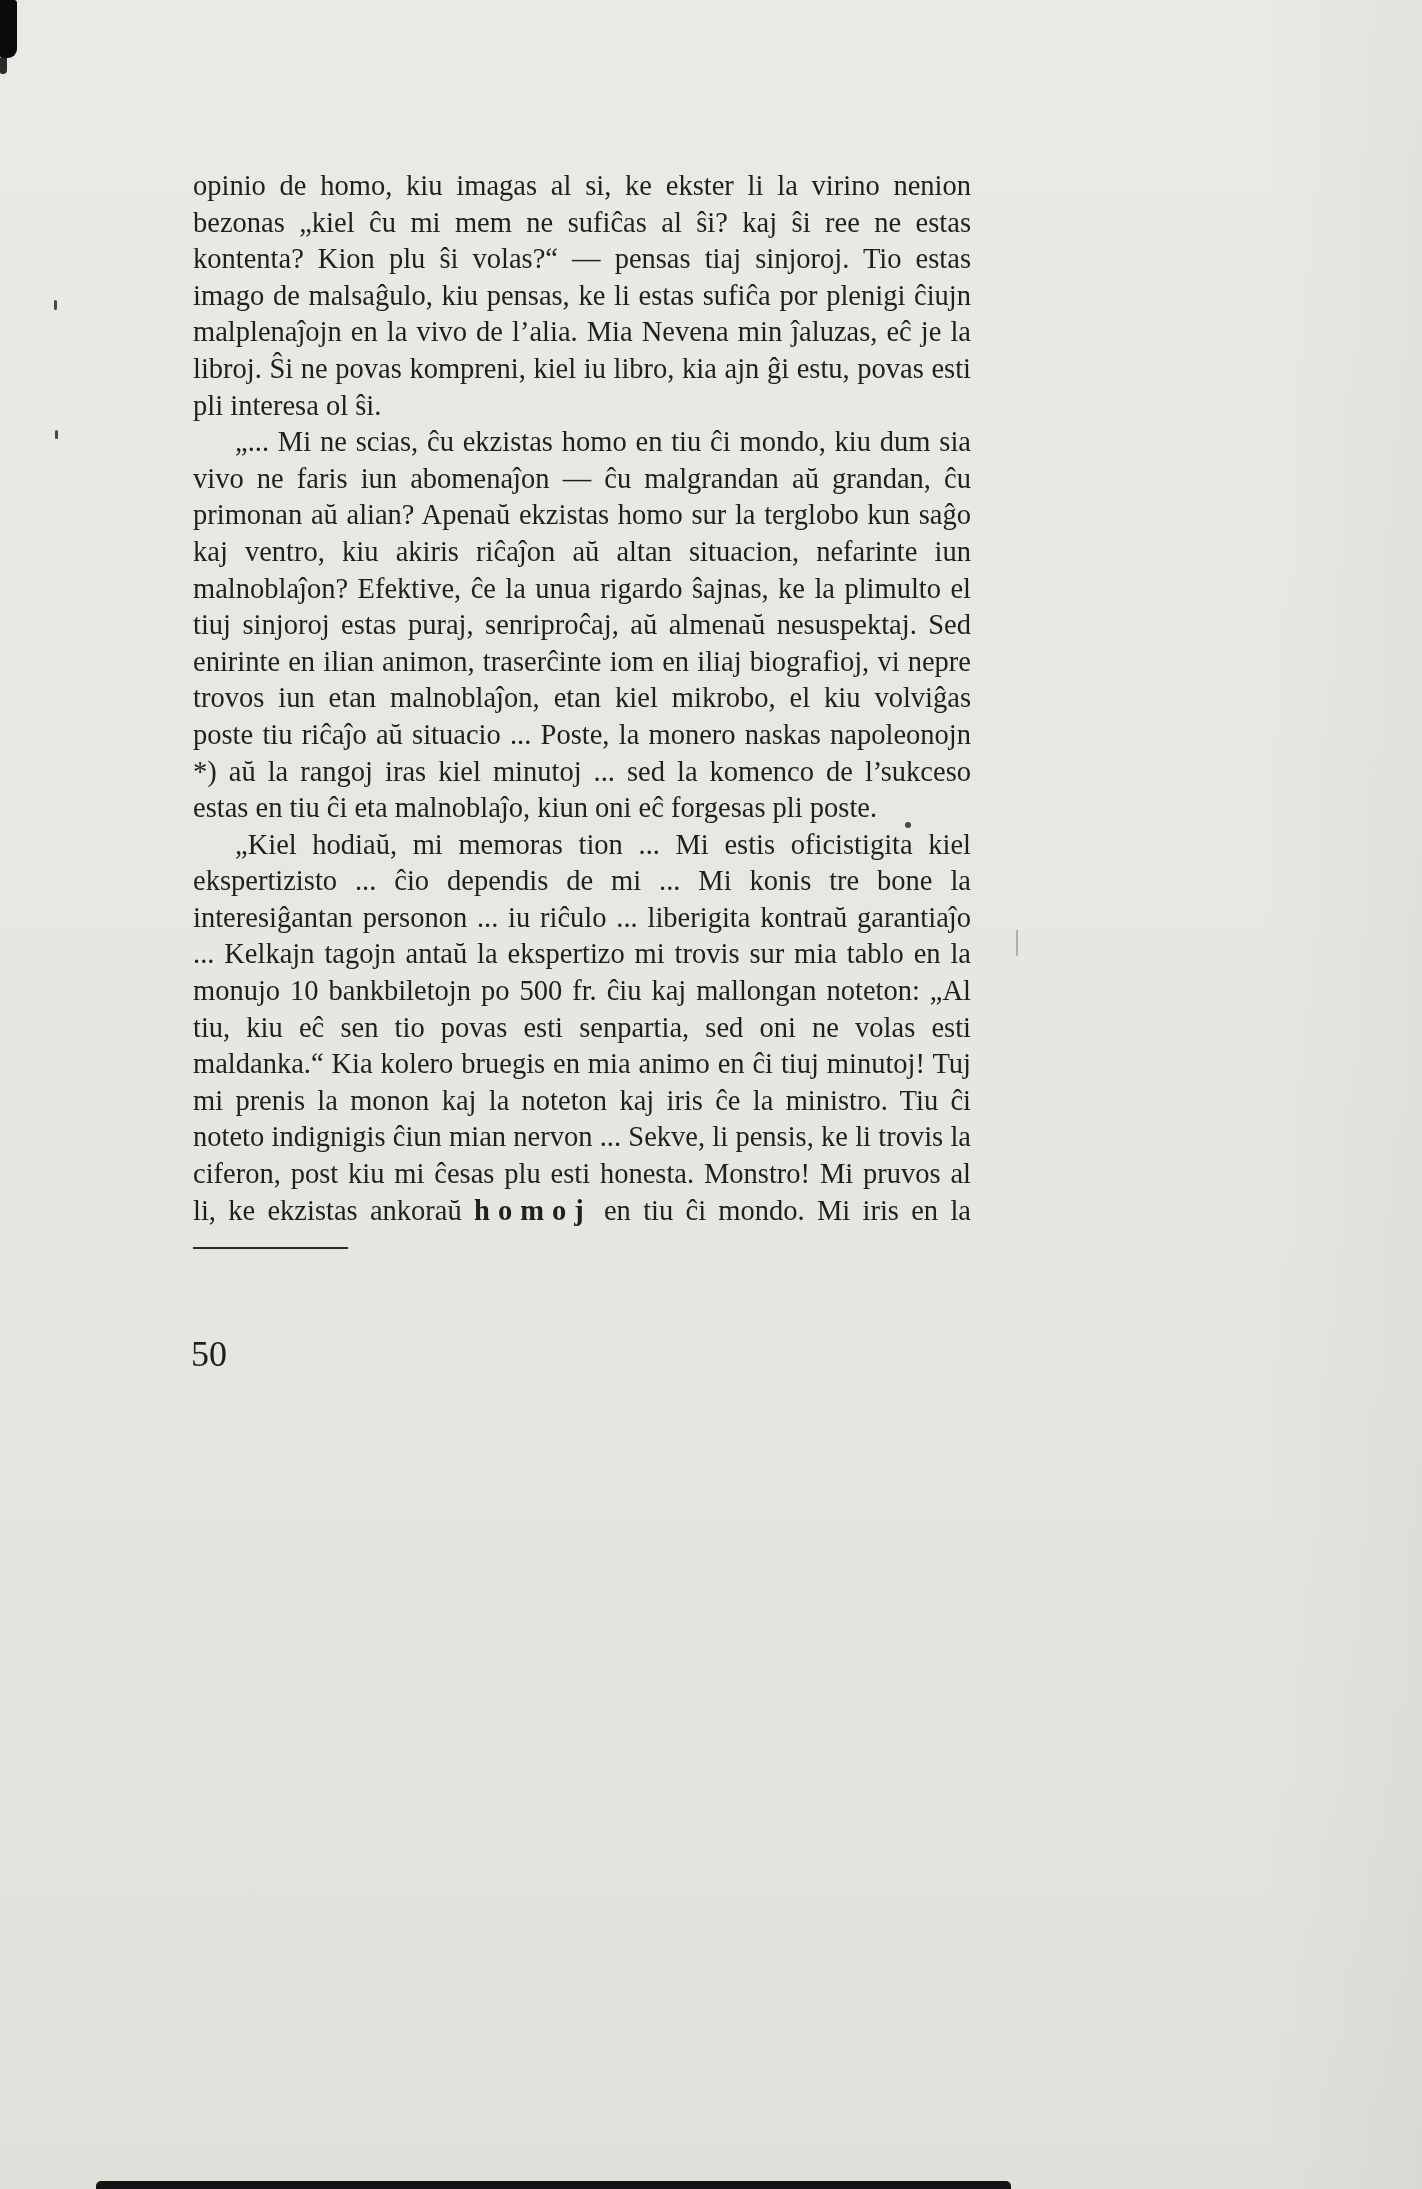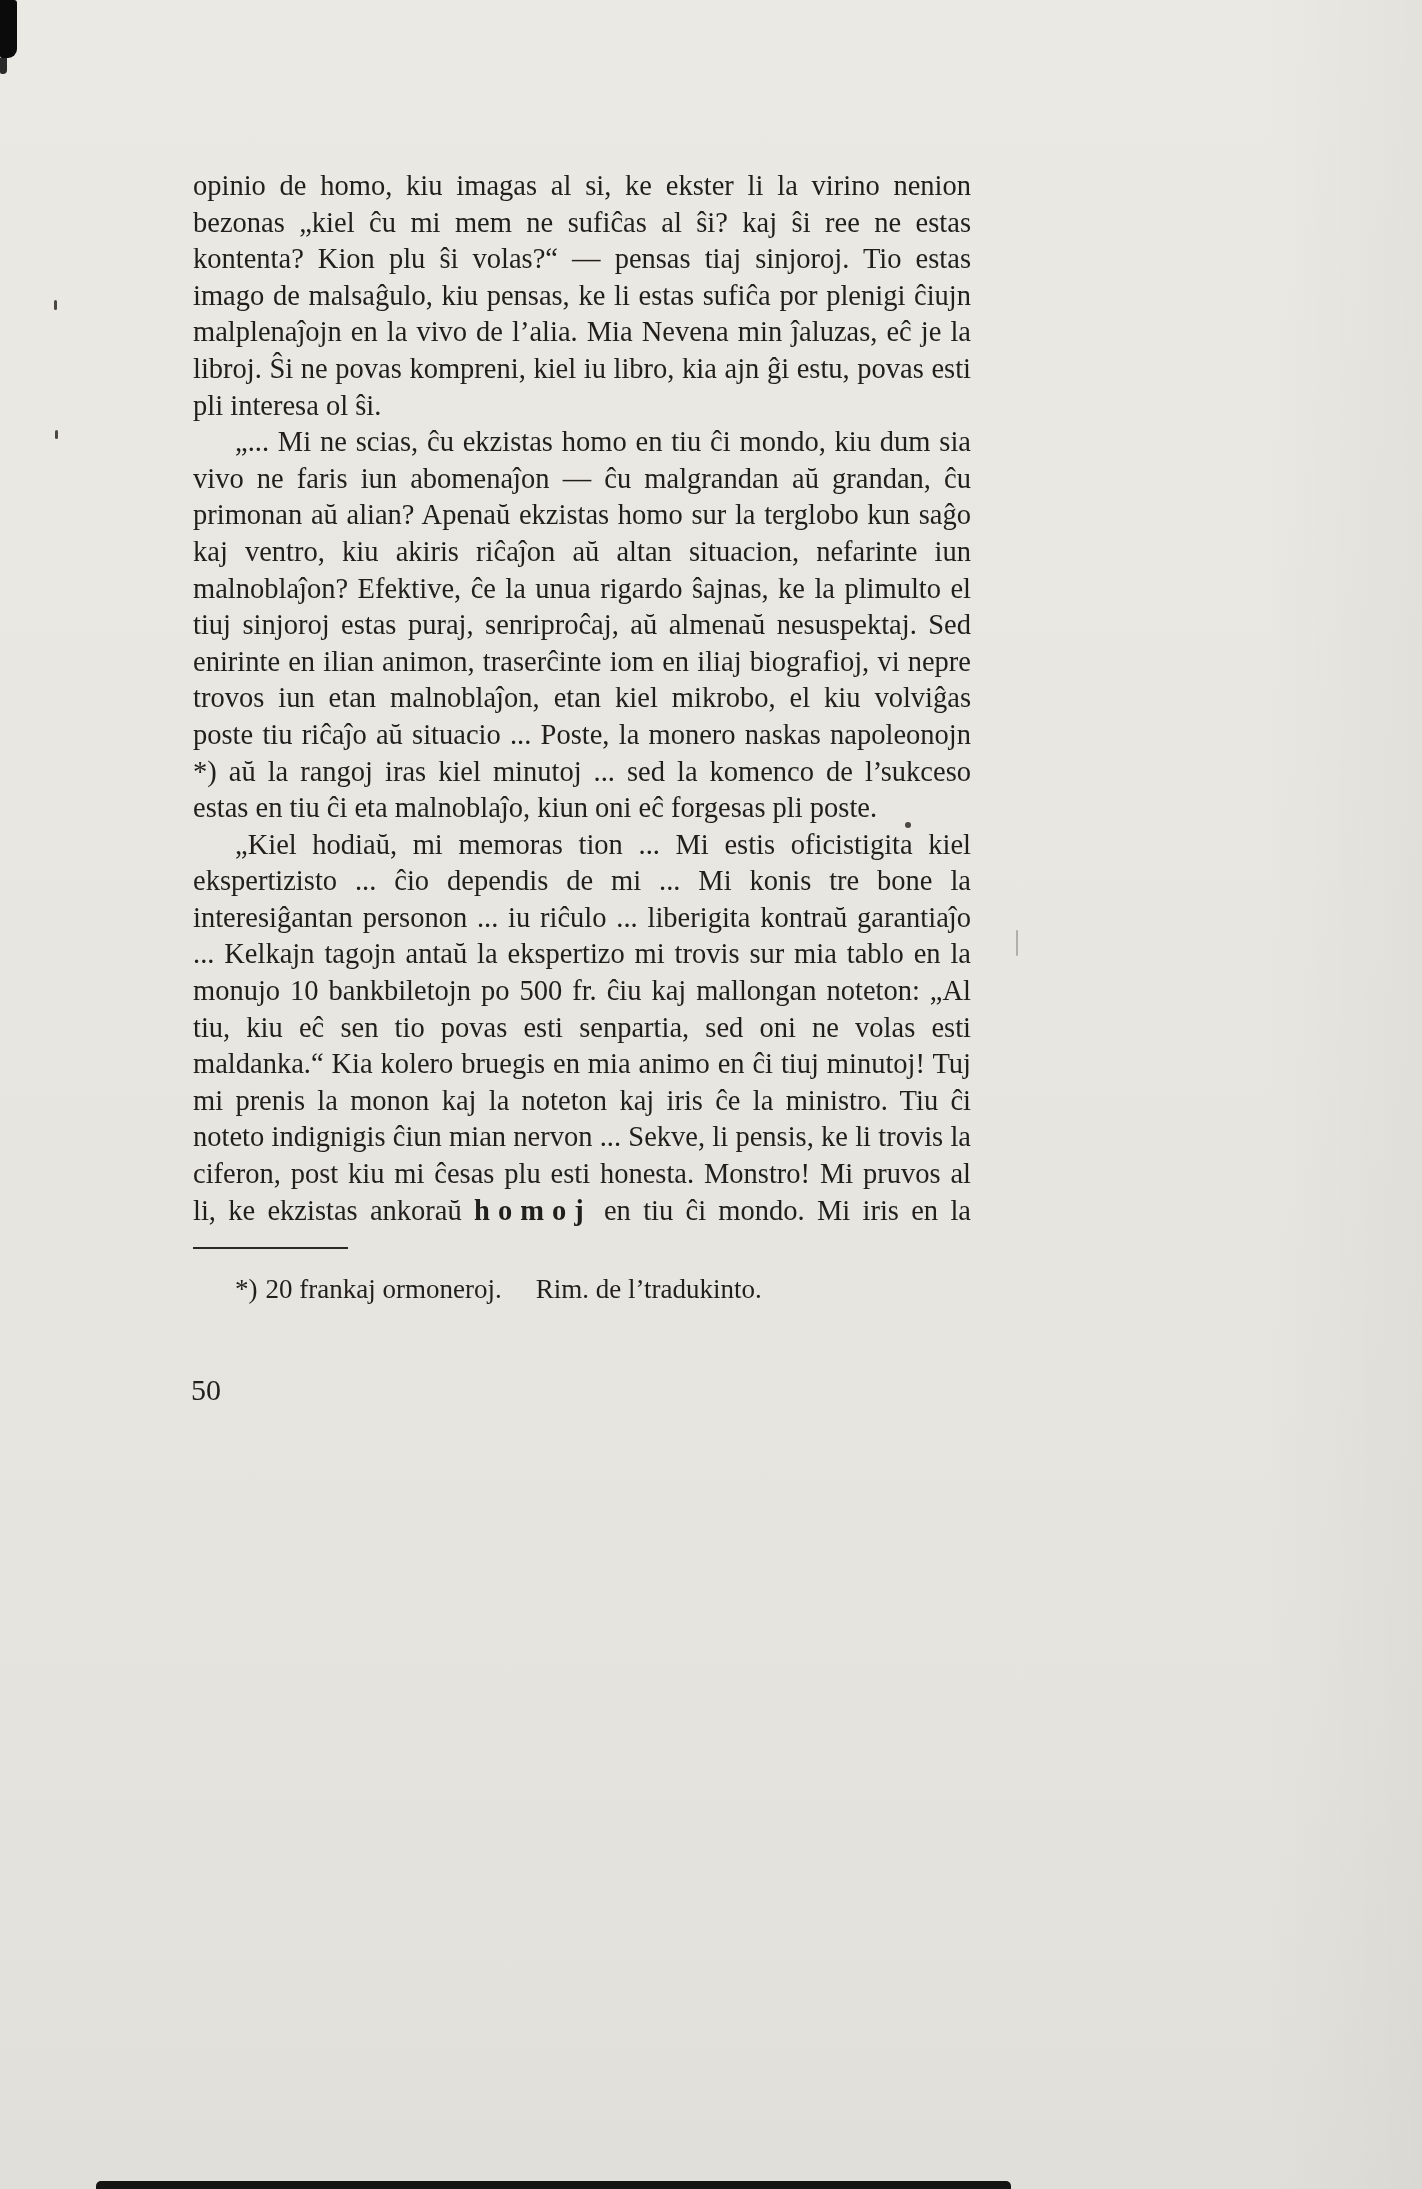--- a/index.html
+++ b/index.html
@@ -76,23 +76,23 @@
   }
   .footnote .fn-text {
     margin-left: 8px;
   }
   .footnote .fn-attribution {
     margin-left: 34px;
   }
   .page-number {
     position: absolute;
     left: 191px;
-    top: 1372px;
+    top: 1336px;
     color: #211f1c;
-    font-size: 30px;
+    font-size: 36px;
     line-height: 36px;
   }
   
   .artifact-top-left {
     position: absolute;
     left: 0;
     top: 0;
     width: 17px;
     height: 58px;
     background: #0b0b0b;
@@ -135,23 +135,20 @@
   <div class="artifact-top-left"></div>
 
   <div class="text-block">
     <p>opinio de homo, kiu imagas al si, ke ekster li la virino nenion bezonas „kiel ĉu mi mem ne sufiĉas al ŝi? kaj ŝi ree ne estas kontenta? Kion plu ŝi volas?“ — pensas tiaj sinjoroj. Tio estas imago de malsaĝulo, kiu pensas, ke li estas sufiĉa por plenigi ĉiujn malplenaĵojn en la vivo de l’alia. Mia Nevena min ĵaluzas, eĉ je la libroj. Ŝi ne povas kompreni, kiel iu libro, kia ajn ĝi estu, povas esti pli interesa ol ŝi.</p>
     <p class="indent">„... Mi ne scias, ĉu ekzistas homo en tiu ĉi mondo, kiu dum sia vivo ne faris iun abomenaĵon — ĉu malgrandan aŭ grandan, ĉu primonan aŭ alian? Apenaŭ ekzistas homo sur la terglobo kun saĝo kaj ventro, kiu akiris riĉaĵon aŭ altan situacion, nefarinte iun malnoblaĵon? Efektive, ĉe la unua rigardo ŝajnas, ke la plimulto el tiuj sinjoroj estas puraj, senriproĉaj, aŭ almenaŭ nesuspektaj. Sed enirinte en ilian animon, traserĉinte iom en iliaj biografioj, vi nepre trovos iun etan malnoblaĵon, etan kiel mikrobo, el kiu volviĝas poste tiu riĉaĵo aŭ situacio ... Poste, la monero naskas napoleonojn *) aŭ la rangoj iras kiel minutoj ... sed la komenco de l’sukceso estas en tiu ĉi eta malnoblaĵo, kiun oni eĉ forgesas pli poste.</p>
     <p class="indent justify-last"><span>„Kiel hodiaŭ, mi memoras tion ... Mi estis oficistigita kiel ekspertizisto ... ĉio dependis de mi ... Mi konis tre bone la interesiĝantan personon ... iu riĉulo ... liberigita kontraŭ garantiaĵo ... Kelkajn tagojn antaŭ la ekspertizo mi trovis sur mia tablo en la monujo 10 bankbiletojn po 500 fr. ĉiu kaj mallongan noteton: „Al tiu, kiu eĉ sen tio povas esti senpartia, sed oni ne volas esti maldanka.“ Kia kolero bruegis en mia animo en ĉi tiuj minutoj! Tuj mi prenis la monon kaj la noteton kaj iris ĉe la ministro. Tiu ĉi noteto indignigis ĉiun mian nervon ... Sekve, li pensis, ke li trovis la ciferon, post kiu mi ĉesas plu esti honesta. Monstro! Mi pruvos al li, ke ekzistas ankoraŭ </span><span class="emphasis-spaced">homoj</span><span> en tiu ĉi mondo. Mi iris en la</span></p>
   </div>
 
   <div class="footnote-sep"></div>
 
-  <div class="footnote">
-    <span class="fn-marker">*)</span><span class="fn-text">20 frankaj ormoneroj.</span><span class="fn-attribution">Rim. de l’tradukinto.</span>
-  </div>
 
   <div class="page-number">50</div>
 
   <div class="ink-speck speck-1"></div>
   <div class="ink-speck speck-2"></div>
   <div class="ink-speck speck-3"></div>
   <div class="ink-speck speck-4"></div>
 
   <div class="artifact-bottom-edge"></div>
 

